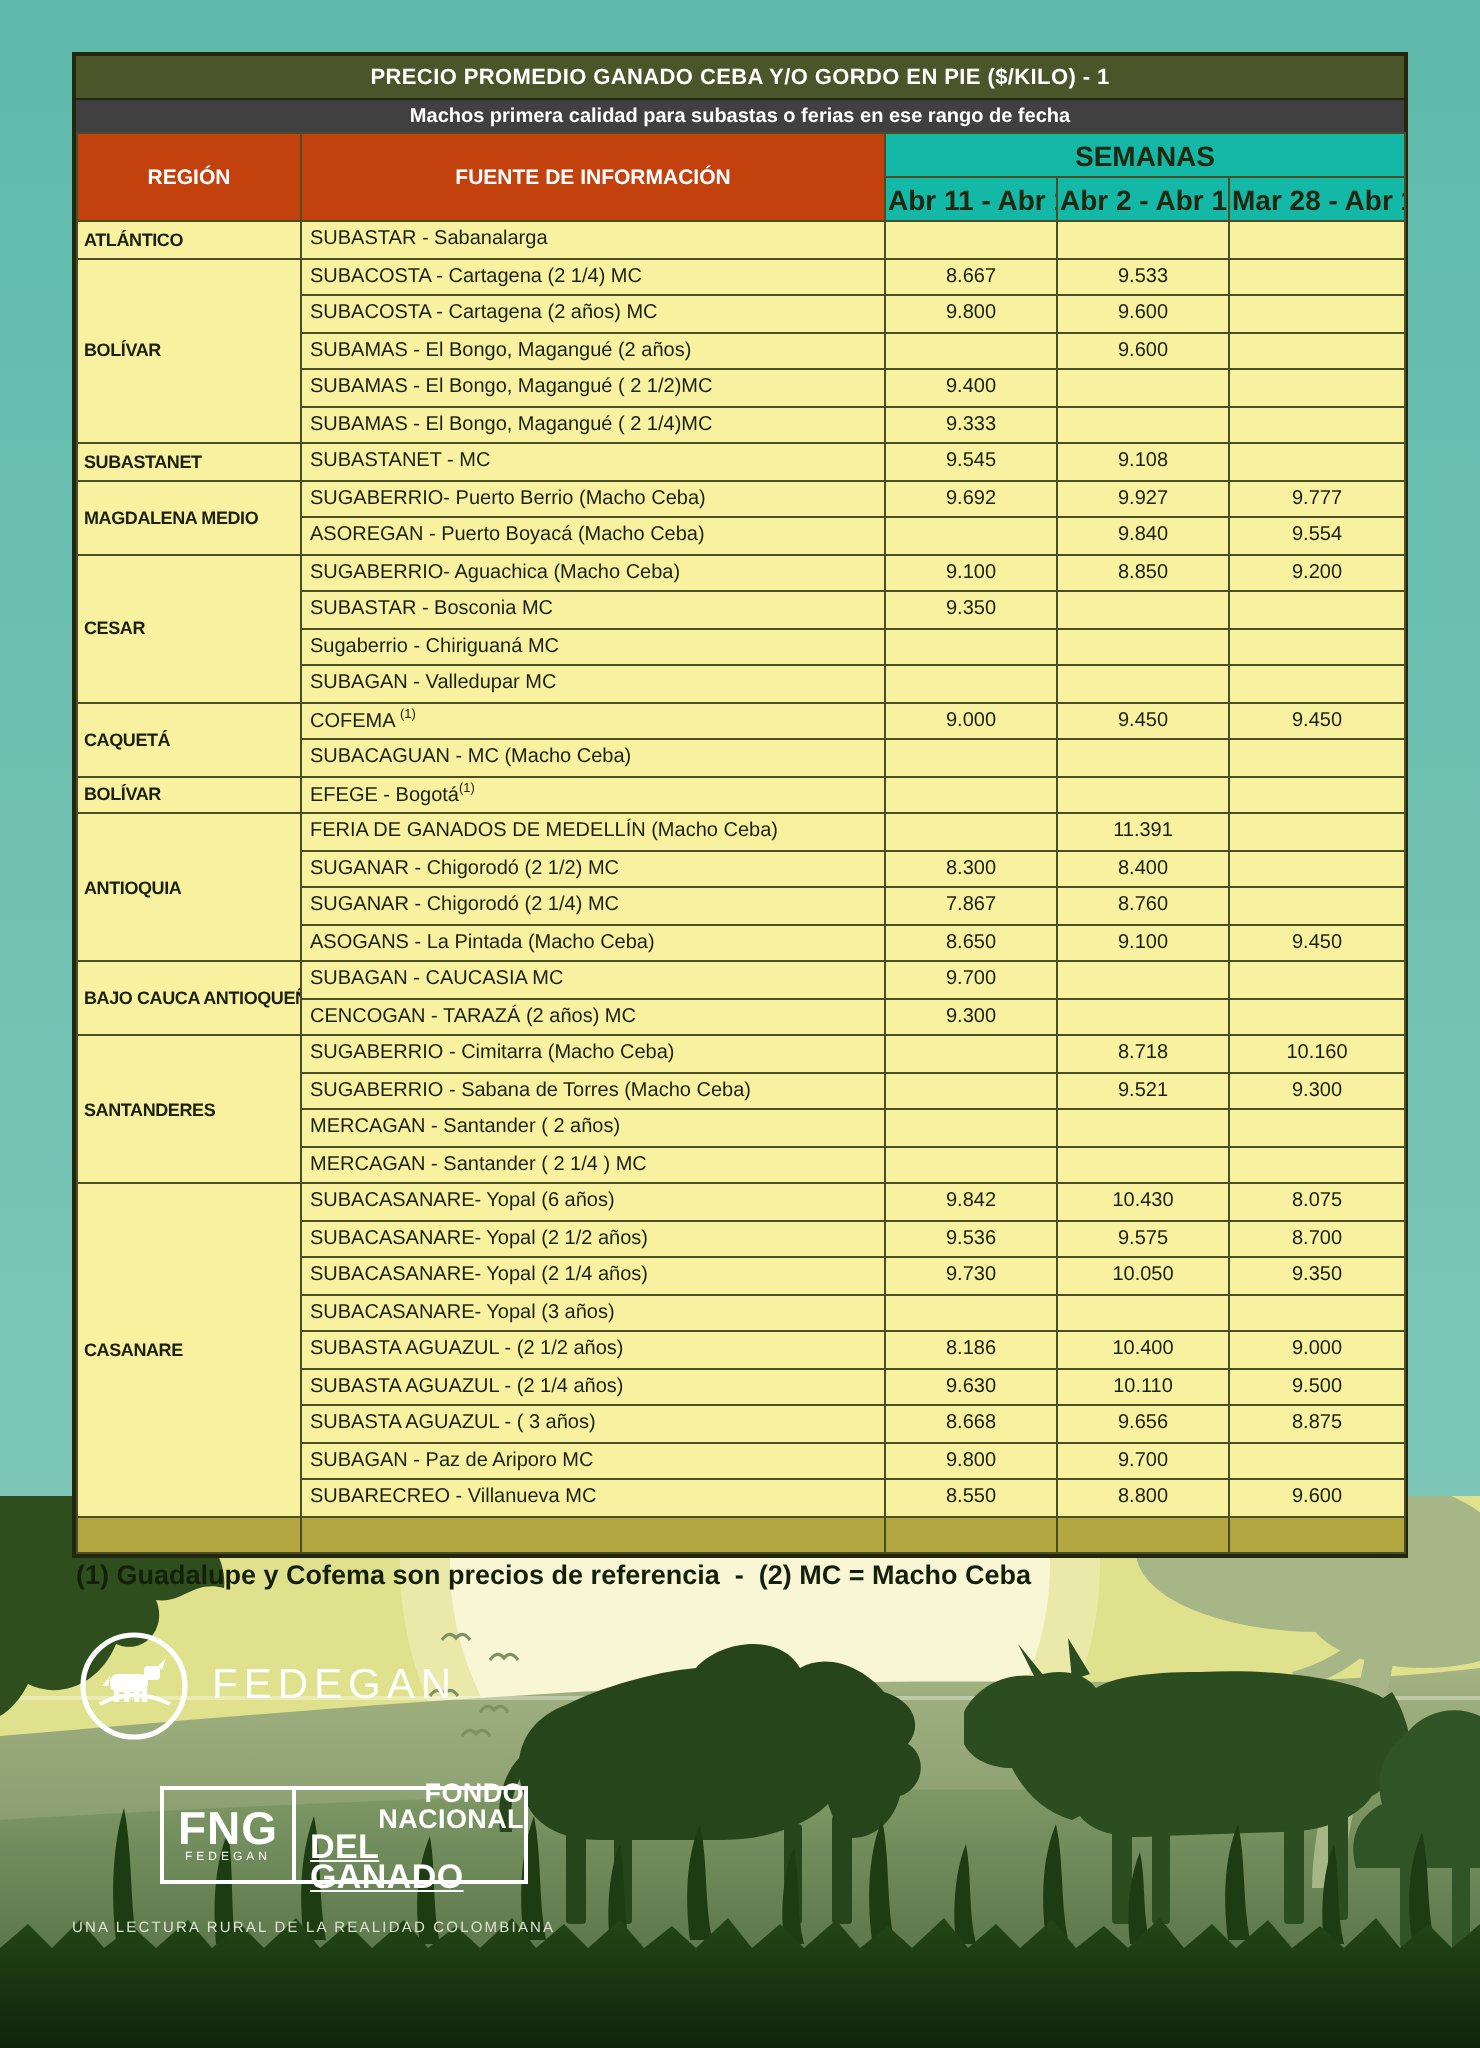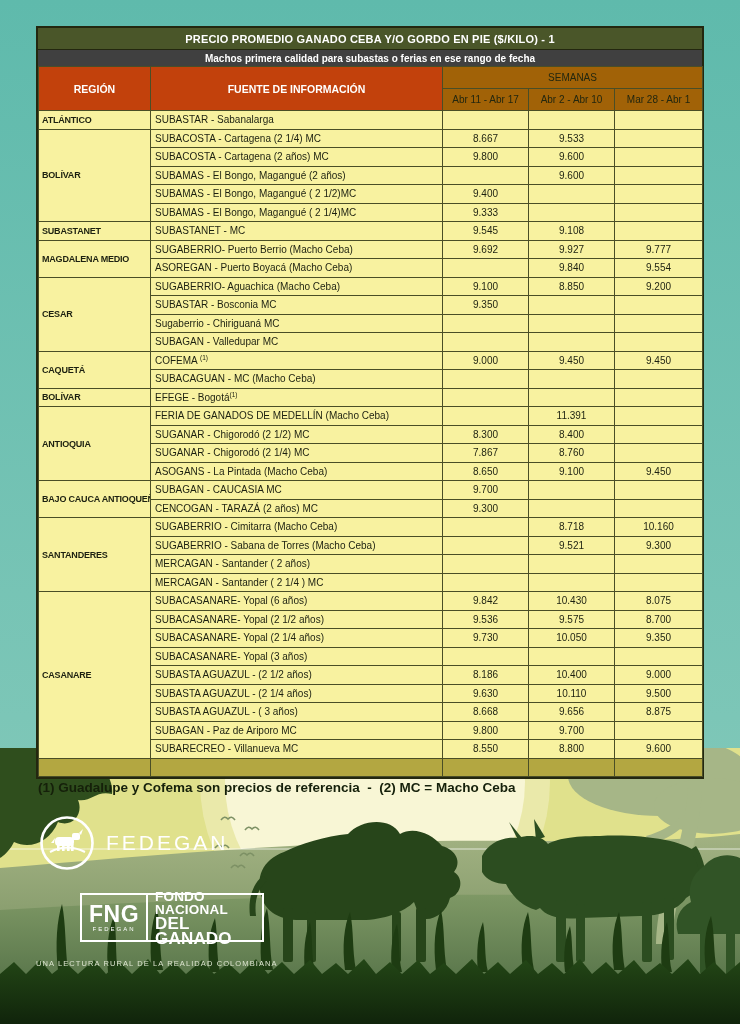--- a/index.html
+++ b/index.html
@@ -20,21 +20,21 @@
     height:21px; background:#4a5629; color:#fff; font-weight:bold; font-size:11px;
     display:flex; align-items:center; justify-content:center; letter-spacing:.2px;
   }
   .subtitle-bar {
     height:16px; background:#404040; color:#fff; font-weight:bold; font-size:10px;
     border-top:1px solid #23270f; display:flex; align-items:center; justify-content:center;
   }
   table.price { width:100%; border-collapse:collapse; table-layout:fixed; border-top:1px solid #23270f; }
   table.price th, table.price td { border:1px solid #4a4e26; overflow:hidden; white-space:nowrap; }
   th.head-dark { background:#c2410c; color:#fff; font-size:10.5px; font-weight:bold; }
-  th.olive { background:#a16207; color:#23270f; font-size:10px; font-weight:normal; height:19px; }
+  th.olive { background:#14b8a6; color:#23270f; font-size:14px; font-weight:bold; height:19px; }
   th.semanas { height:19px; }
   td { height:17.5px; font-size:10px; color:#1c2010; padding:0 4px; background:#f8f2a0; }
   td.region-cell { font-weight:bold; font-size:9px; letter-spacing:-0.2px; padding:0 3px; vertical-align:middle; }
   td.source-cell sup { font-size:6.5px; }
   td.val { text-align:center; }
   tr.footer-row td { background:#b3a741; height:17px; }
   
   .footnote {
     position:absolute; left:38px; top:780px; z-index:3;
     font-size:13.5px; font-weight:bold; color:#15200a; white-space:pre;
@@ -43,22 +43,22 @@
   .fedegan { position:absolute; left:38px; top:814px; display:flex; align-items:center; z-index:2; color:#fff; }
   .fedegan .word { font-size:21px; letter-spacing:3px; margin-left:10px; font-weight:400; }
   .fng {
     position:absolute; left:46px; top:893px; width:180px; height:45px; z-index:2;
     border:2px solid #fff; display:flex; color:#fff; box-sizing:content-box;margin-left:34px;
   }
   .fng-left { width:64px; border-right:2px solid #fff; display:flex; flex-direction:column; align-items:center; justify-content:center; }
   .fng-left .fng-word { font-size:23px; font-weight:bold; line-height:22px; letter-spacing:.5px; }
   .fng-left .fng-sub { font-size:6px; letter-spacing:2px; margin-top:1px; }
   .fng-right { flex:1; display:flex; flex-direction:column; justify-content:center; padding-left:7px; }
-  .fng-right .l1 { font-size:13.5px; font-weight:bold; line-height:13px; letter-spacing:.2px; }
-  .fng-right .l2 { font-size:17px; font-weight:bold; line-height:15px; letter-spacing:.2px; }
+  .fng-right .l1 { font-size:13.5px; font-weight:bold; line-height:13px; letter-spacing:.2px;text-align:right; }
+  .fng-right .l2 { font-size:17px; font-weight:bold; line-height:15px; letter-spacing:.2px;text-decoration:underline; }
   .contexto { position:absolute; left:36px; top:956px; z-index:2; color:#fff; }
   .contexto .big { font-size:23px; font-weight:bold; line-height:24px; letter-spacing:.2px; }
   .contexto .small { font-size:7.5px; letter-spacing:1.1px; color:#dce4cf; margin-top:3px; }
 </style>
 </head>
 <body>
 
 <div class="stage">
 
   <svg class="landscape" width="740" height="276" viewBox="0 0 740 276" xmlns="http://www.w3.org/2000/svg">

